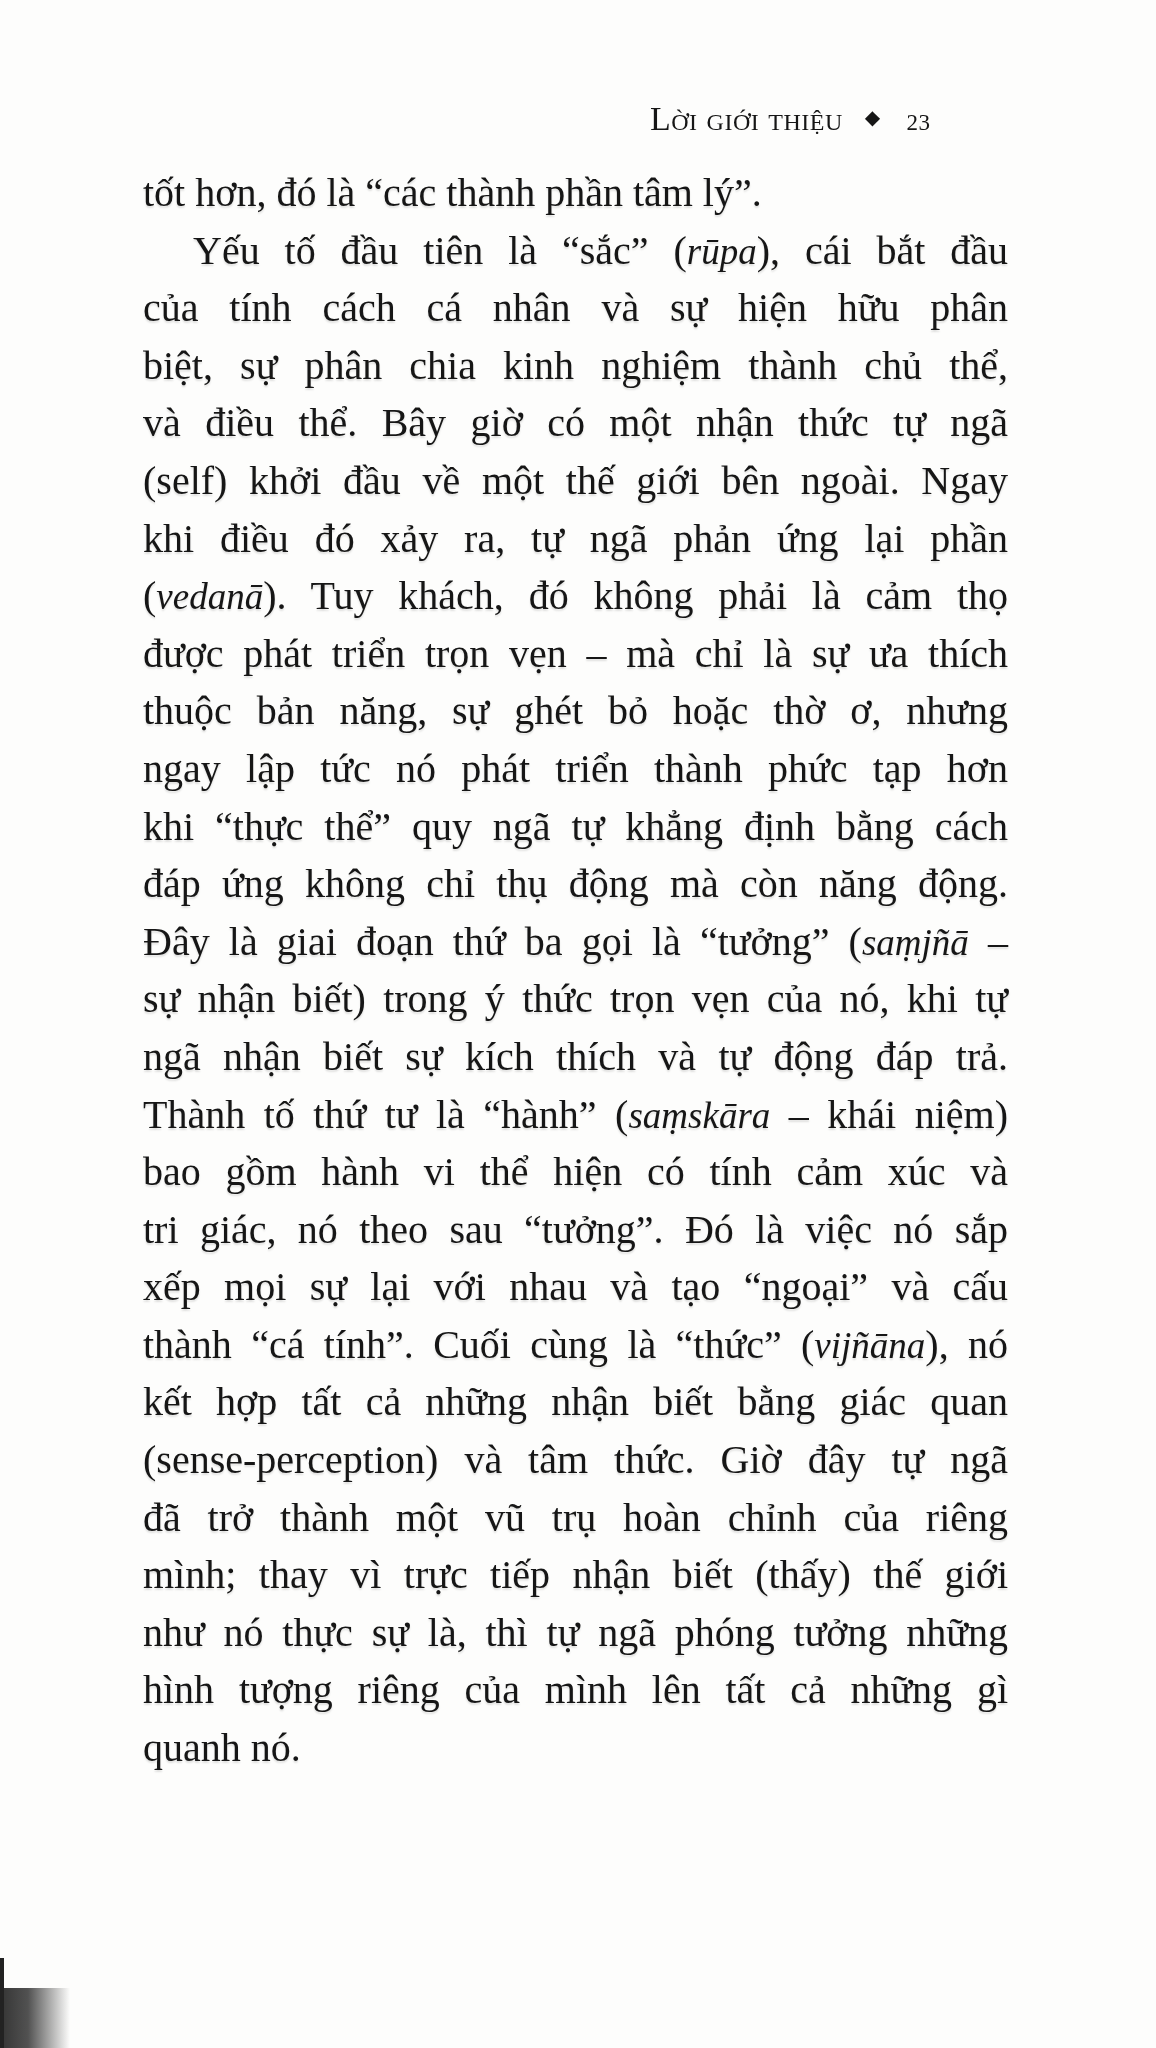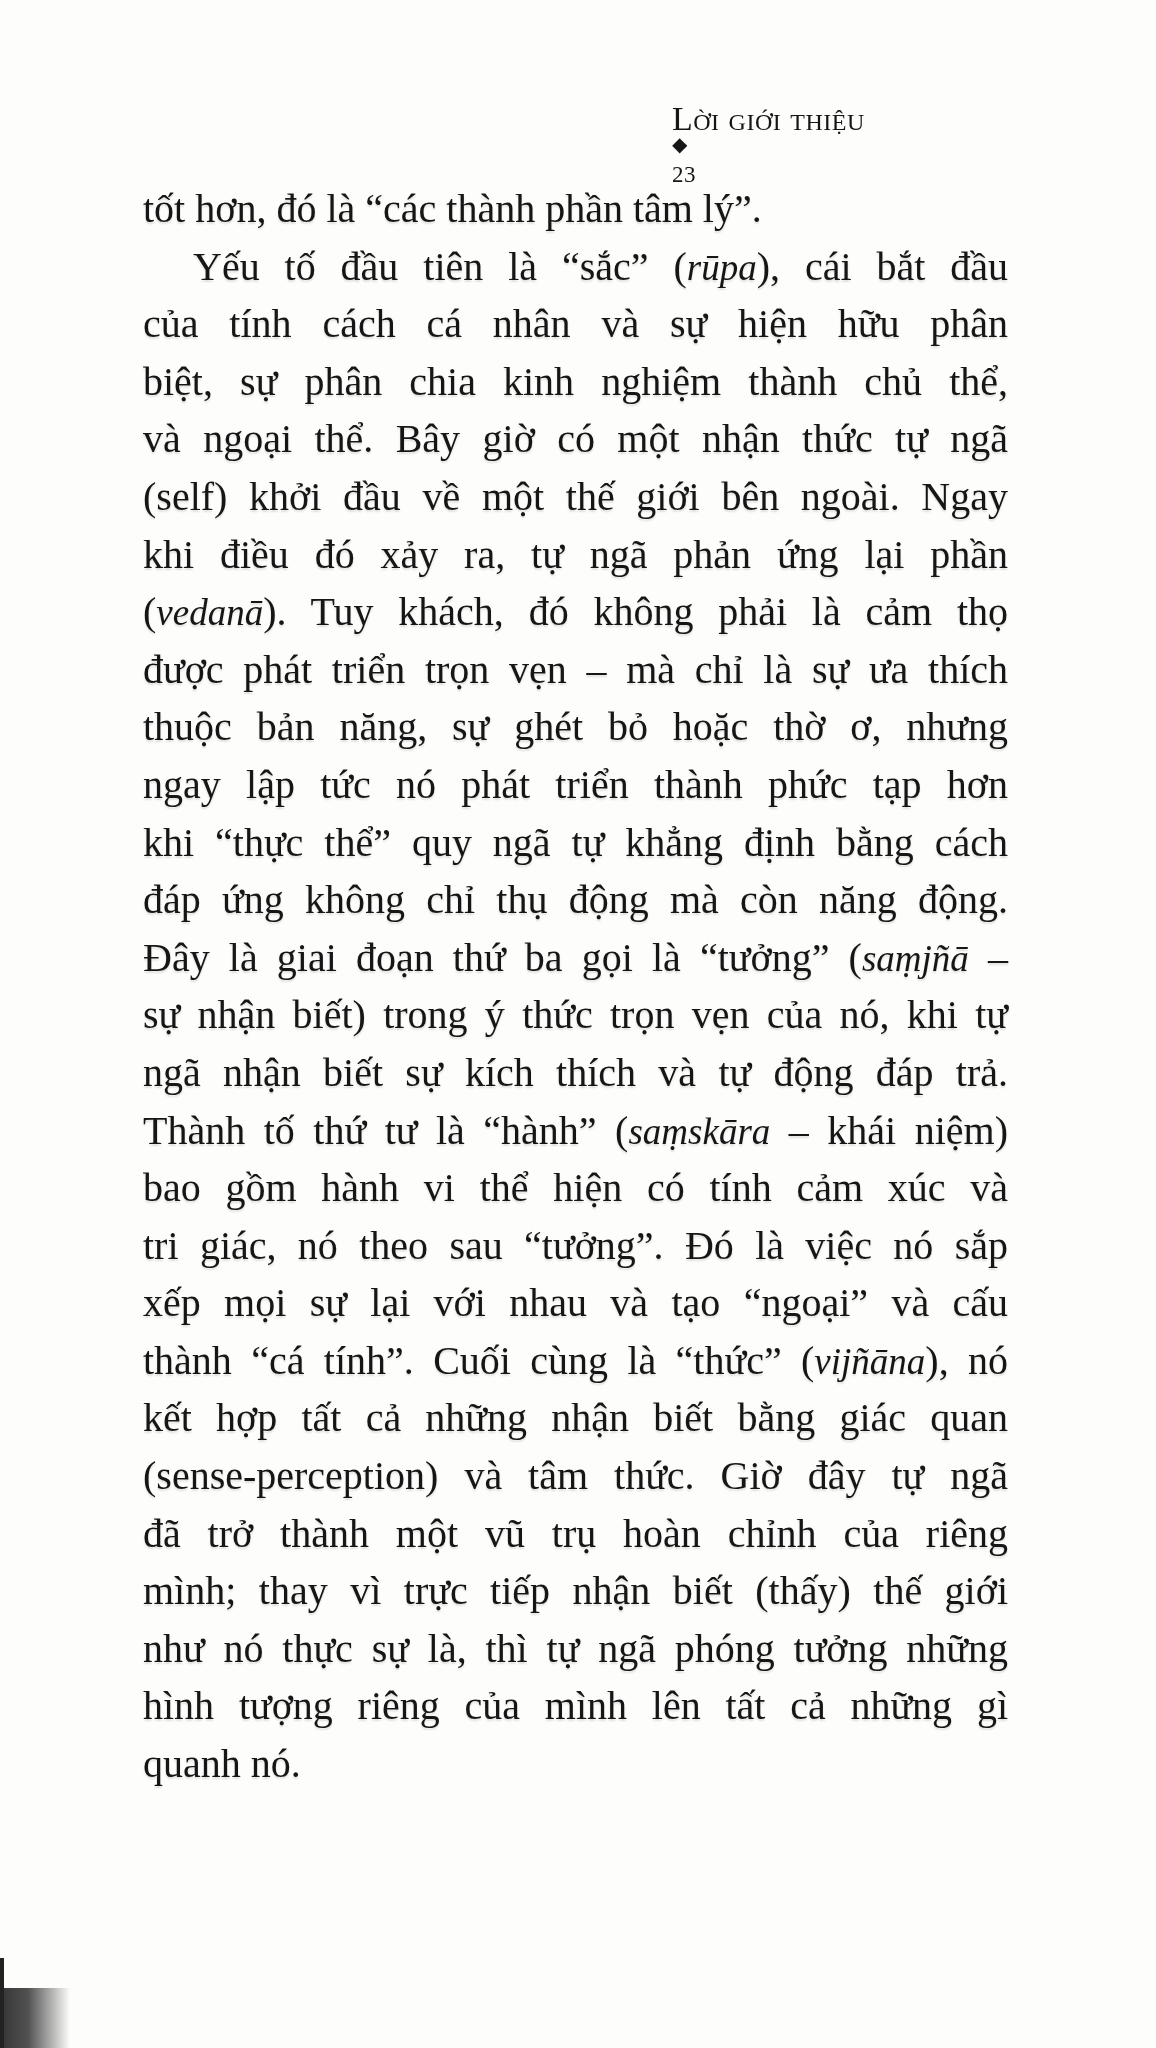--- a/index.html
+++ b/index.html
@@ -6,27 +6,27 @@
   body {
     width: 1156px; height: 2048px; overflow: hidden;
     background: #fdfdfc;
     position: relative;
     font-family: "Liberation Serif", "DejaVu Serif", serif;
     color: #161616;
   }
   .running-head {
     position: absolute; top: 100px; left: 650px;
     font-size: 34px; letter-spacing: 0.5px;
-    display: flex; align-items: baseline; flex-direction: column;
+    display: flex; align-items: baseline;
   }
   .running-head .title { font-variant: small-caps; }
   .running-head .diamond { font-size: 20px; margin: 0 26px 0 22px; position: relative; top: -6px; }
   .running-head .page-num { font-size: 23px; }
   .text-block {
-    position: absolute; left: 143px; top: 180px; width: 865px;
+    position: absolute; left: 143px; top: 164px; width: 865px;
   }
   .line {
     height: 57.6px; line-height: 57.6px;
     font-size: 40px; white-space: nowrap;
     text-align: justify; text-align-last: justify;
     text-shadow: 0 2px 2px rgba(0,0,0,0.12);
   }
   .line.last { text-align-last: left; }
   .line.indent { padding-left: 50px; }
   .line i { font-style: italic; font-size: 37px; }
@@ -46,21 +46,21 @@
   <span class="title">Lời giới thiệu</span>
   <span class="diamond">◆</span>
   <span class="page-num">23</span>
 </div>
 
 <div class="text-block" id="text-block">
     <div class="line last">tốt hơn, đó là “các thành phần tâm lý”.</div>
     <div class="line indent"><span>Yếu tố đầu tiên là “sắc” (</span><i>rūpa</i><span>), cái bắt đầu</span></div>
     <div class="line">của tính cách cá nhân và sự hiện hữu phân</div>
     <div class="line">biệt, sự phân chia kinh nghiệm thành chủ thể,</div>
-    <div class="line">và ngoại thể. Bây giờ có một nhận thức tự ngã</div>
+    <div class="line">và điều thể. Bây giờ có một nhận thức tự ngã</div>
     <div class="line">(self) khởi đầu về một thế giới bên ngoài. Ngay</div>
     <div class="line">khi điều đó xảy ra, tự ngã phản ứng lại phần</div>
     <div class="line"><span>(</span><i>vedanā</i><span>). Tuy khách, đó không phải là cảm thọ</span></div>
     <div class="line">được phát triển trọn vẹn – mà chỉ là sự ưa thích</div>
     <div class="line">thuộc bản năng, sự ghét bỏ hoặc thờ ơ, nhưng</div>
     <div class="line">ngay lập tức nó phát triển thành phức tạp hơn</div>
     <div class="line">khi “thực thể” quy ngã tự khẳng định bằng cách</div>
     <div class="line">đáp ứng không chỉ thụ động mà còn năng động.</div>
     <div class="line"><span>Đây là giai đoạn thứ ba gọi là “tưởng” (</span><i>saṃjñā</i><span> –</span></div>
     <div class="line">sự nhận biết) trong ý thức trọn vẹn của nó, khi tự</div>

